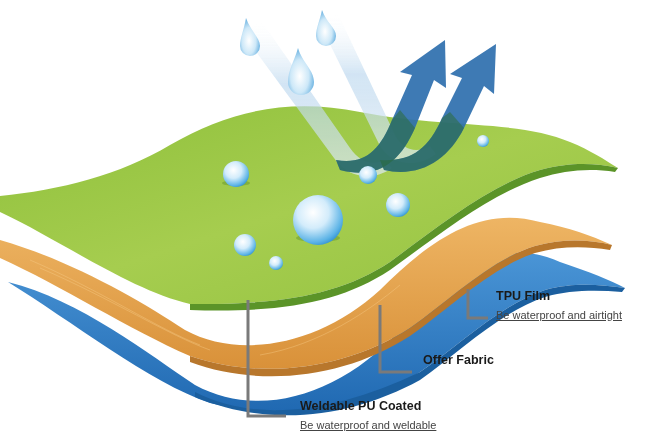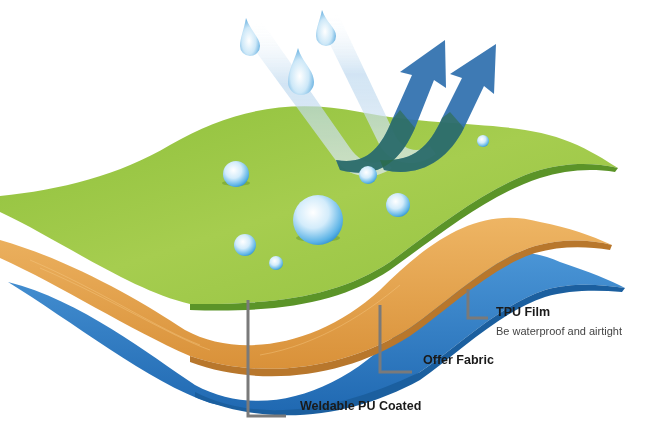--- a/index.html
+++ b/index.html
@@ -1,20 +1,20 @@
 <!DOCTYPE html>
 <html><head>
   <meta charset="utf-8">
   <style>
     html, body { margin: 0; padding: 0; background: #ffffff; }
     body { width: 650px; height: 433px; position: relative; overflow: hidden; font-family: "Liberation Sans", sans-serif; }
     #canvas { position: absolute; left: 0; top: 0; width: 650px; height: 433px; }
     .label { position: absolute; }
     .label .title { font-weight: bold; font-size: 12.5px; color: #1a1a1a; line-height: 15px; white-space: nowrap; }
-    .label .desc { font-size: 11px; color: #444444; line-height: 14px; margin-top: 4px; white-space: nowrap; }
+    .label .desc { font-size: 11px; color: #444444; line-height: 14px; margin-top: 4px; white-space: nowrap; text-decoration: underline; }
   </style>
 </head>
 <body>
 
 <svg id="canvas" viewBox="0 0 650 433" xmlns="http://www.w3.org/2000/svg">
   <defs>
     <linearGradient id="gGreen" x1="0" y1="0" x2="1" y2="1">
       <stop offset="0" stop-color="#8ec03b"></stop>
       <stop offset="0.5" stop-color="#a6cd4f"></stop>
       <stop offset="1" stop-color="#93c240"></stop>
@@ -101,24 +101,25 @@
     <circle cx="483" cy="141" r="6" fill="url(#gBead)"></circle>
   </g>
 
   <g stroke="#7a7a7a" stroke-width="3" fill="none">
     <path d="M468 289 L 468 318 L 488 318"></path>
     <path d="M380 305 L 380 372 L 412 372"></path>
     <path d="M248 300 L 248 416 L 286 416"></path>
   </g>
 </svg>
 
-<div class="label" style="left:496px; top:305px;">
+<div class="label" style="left:496px; top:289px;">
   <div class="title">TPU Film</div>
   <div class="desc">Be waterproof and airtight</div>
 </div>
 
 <div class="label" style="left:423px; top:353px;">
   <div class="title">Offer Fabric</div>
 </div>
 
 <div class="label" style="left:300px; top:399px;">
   <div class="title">Weldable PU Coated</div>
+  <div class="desc">Be waterproof and weldable</div>
 </div>
 
 </body></html>

